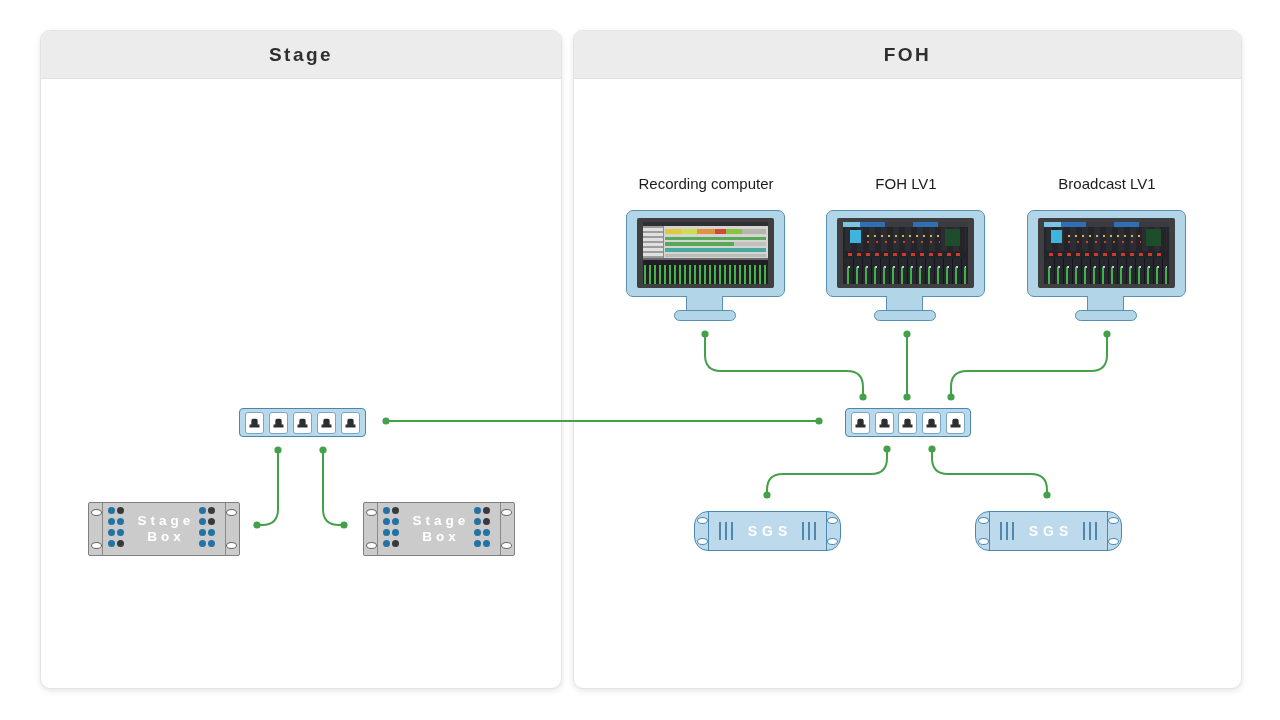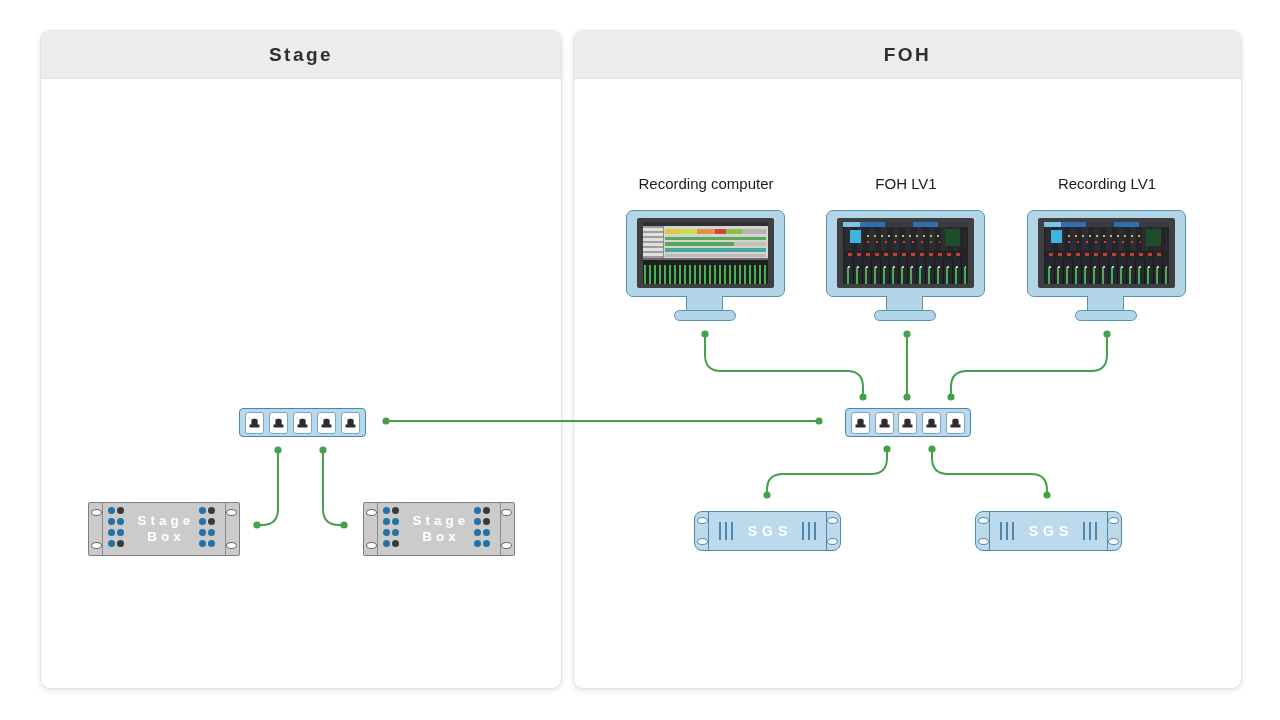--- a/index.html
+++ b/index.html
@@ -97,21 +97,21 @@
              gap:4px 2px; }
   .sb-dots.left { left:19px; } .sb-dots.right { left:110px; }
   .sb-dot { width:7px; height:7px; border-radius:50%; }
   .sb-text { position:absolute; inset:0; display:flex; flex-direction:column;
              align-items:center; justify-content:center; gap:1px;
              font-size:13.5px; font-weight:700; letter-spacing:4px; color:#ffffff;
              text-indent:4px; line-height:1.1; }
 
   
   .sgs { position:absolute; top:511px; width:145px; height:38px; background:#bcdaec;
-         border:1.5px solid #4e89ad; border-radius:8px; z-index:4; }
+         border:1.5px solid #4e89ad; border-radius:14px; z-index:4; }
   .sgs::before, .sgs::after { content:""; position:absolute; top:0; bottom:0;
          width:1px; background:#4e89ad; }
   .sgs::before { left:13px; } .sgs::after { right:13px; }
   .sgs .rack-hole { border-color:#4e89ad; }
   .sg-h1 { left:2px; top:5px; }  .sg-h2 { left:2px; bottom:5px; }
   .sg-h3 { right:2px; top:5px; } .sg-h4 { right:2px; bottom:5px; }
   .sgs-vents { position:absolute; top:10px; display:flex; gap:4px; }
   .sgs-vents.left { left:24px; } .sgs-vents.right { right:24px; }
   .sgs-vents span { width:2px; height:18px; background:#4e89ad; }
   .sgs-text { position:absolute; inset:0; display:flex; align-items:center; justify-content:center;
@@ -172,21 +172,21 @@
       </g>
       <g>
         <path d="M932,449 V458 Q932,474 948,474 H1031 Q1047,474 1047,490 V495" fill="none" stroke="#45a04a" stroke-width="2" stroke-linecap="round"></path>
         <circle cx="932" cy="449" r="3.6" fill="#45a04a"></circle>
         <circle cx="1047" cy="495" r="3.6" fill="#45a04a"></circle>
       </g>
     </svg>
 
   <div class="monitor-label" style="left:606px;">Recording computer</div>
   <div class="monitor-label" style="left:806px;">FOH LV1</div>
-  <div class="monitor-label" style="left:1007px;">Recording LV1</div>
+  <div class="monitor-label" style="left:1007px;">Broadcast LV1</div>
 
   <div class="monitor" style="left:626px;">
     <div class="mon-base"></div>
     <div class="mon-neck"></div>
     <div class="mon-body">
       <div class="mon-screen">
         <div class="app daw">
           <div class="daw-top"></div>
             <div class="daw-left"></div>
           <div class="daw-clip daw-c1"></div>

